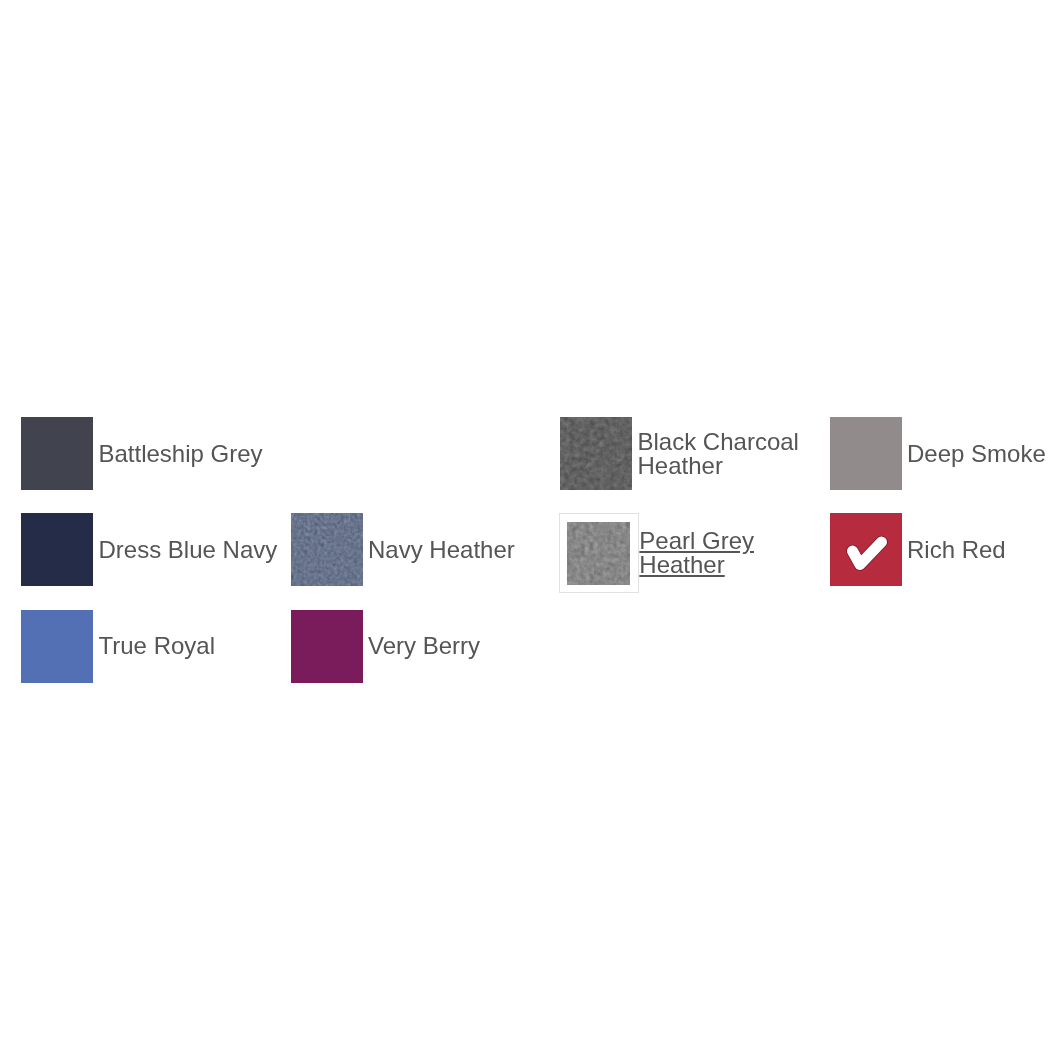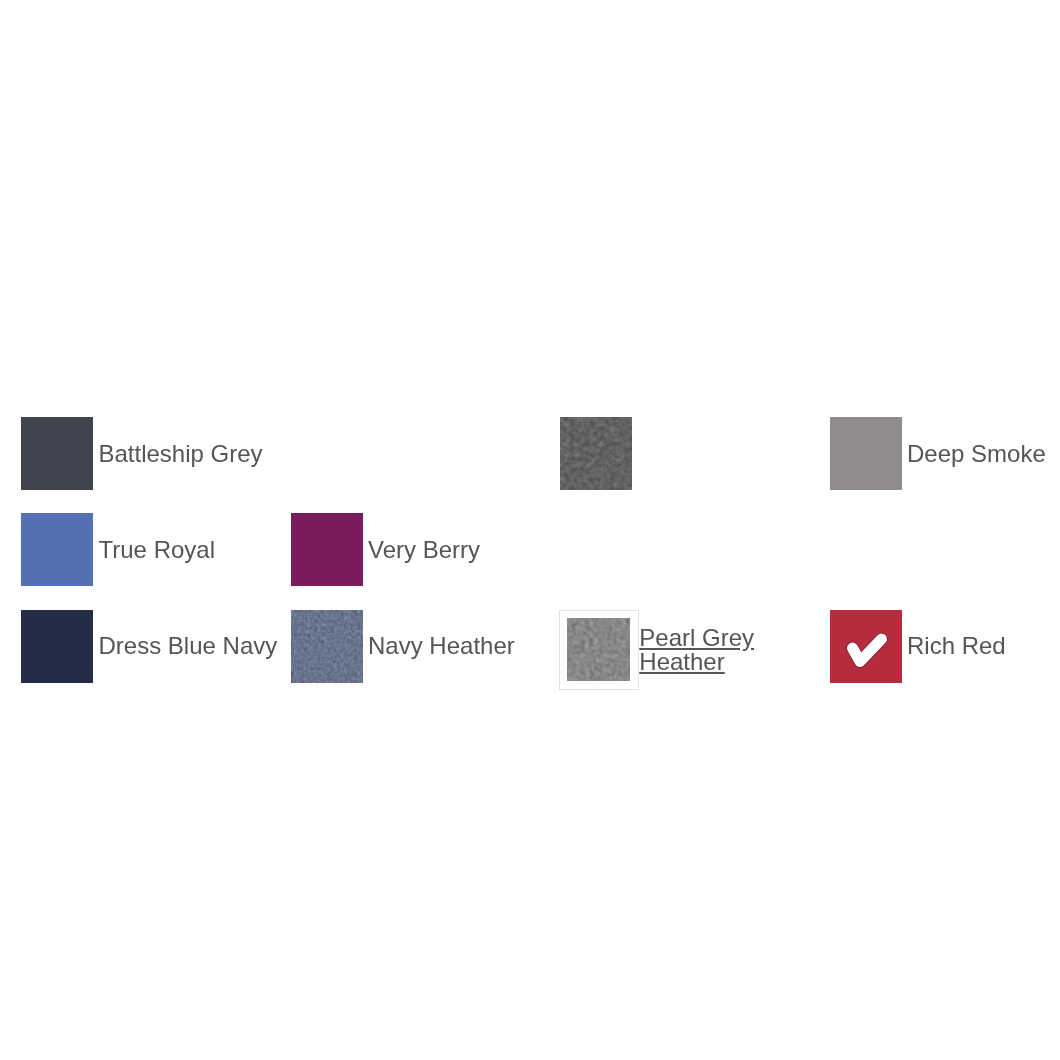--- a/index.html
+++ b/index.html
@@ -39,26 +39,22 @@
                 <feColorMatrix in="t" type="matrix" values=".33 .33 .33 0 0 .33 .33 .33 0 0 .33 .33 .33 0 0 0 0 0 0 1" result="g"></feColorMatrix>
                 <feGaussianBlur in="g" stdDeviation="0.6" result="b"></feGaussianBlur>
                 <feComponentTransfer in="b">
                   <feFuncR type="linear" slope="1.2" intercept="-0.09999999999999998"></feFuncR>
                   <feFuncG type="linear" slope="1.2" intercept="-0.09999999999999998"></feFuncG>
                   <feFuncB type="linear" slope="1.2" intercept="-0.09999999999999998"></feFuncB>
                 </feComponentTransfer>
               </filter>
               <rect width="72" height="72" filter="url(#ht0)"></rect>
             </svg>
-          </span></span></div>
+          </span></span><span class="sw-label" style="width: 190px;">Black Charcoal Heather</span></div>
       <div class="swatch-item" aria-label="Deep Smoke" style="left: 808.5px;"><span class="sw-thumb"><span class="sw-fill" style="background: rgb(145, 139, 139);"></span></span><span class="sw-label" style="width: 190px;">Deep Smoke</span></div>
-    </div>
-    <div class="swatch-row">
-      <div class="swatch-item" aria-label="True Royal" style="left: 0px;"><span class="sw-thumb"><span class="sw-fill" style="background: rgb(83, 112, 181);"></span></span><span class="sw-label" style="width: 190px;">True Royal</span></div>
-      <div class="swatch-item" aria-label="Very Berry" style="left: 269.5px;"><span class="sw-thumb"><span class="sw-fill" style="background: rgb(122, 28, 92);"></span></span><span class="sw-label" style="width: 190px;">Very Berry</span></div>
     </div>
     <div class="swatch-row">
       <div class="swatch-item" aria-label="Dress Blue Navy" style="left: 0px;"><span class="sw-thumb"><span class="sw-fill" style="background: rgb(36, 44, 72);"></span></span><span class="sw-label" style="width: 190px;">Dress Blue Navy</span></div>
       <div class="swatch-item" aria-label="Navy Heather" style="left: 269.5px;"><span class="sw-thumb"><span class="sw-fill" style="background: rgb(95, 112, 148);">
             <svg class="sw-noise" xmlns="http://www.w3.org/2000/svg" viewBox="0 0 72 72" preserveAspectRatio="none" style="opacity:0.32">
               <filter id="ht1" x="0" y="0" width="100%" height="100%" color-interpolation-filters="sRGB">
                 <feTurbulence type="fractalNoise" baseFrequency="0.3" numOctaves="3" seed="23" result="t"></feTurbulence>
                 <feColorMatrix in="t" type="matrix" values=".33 .33 .33 0 0 .33 .33 .33 0 0 .33 .33 .33 0 0 0 0 0 0 1" result="g"></feColorMatrix>
                 <feGaussianBlur in="g" stdDeviation="0.6" result="b"></feGaussianBlur>
                 <feComponentTransfer in="b">
@@ -83,13 +79,17 @@
                 </feComponentTransfer>
               </filter>
               <rect width="63" height="63" filter="url(#ht2)"></rect>
             </svg>
           </span></span><span class="sw-label" style="width: 190px;">Pearl Grey Heather</span></div>
       <div class="swatch-item" aria-label="Rich Red" style="left: 808.5px;"><span class="sw-thumb"><span class="sw-fill" style="background: rgb(182, 43, 62);"></span><svg class="check-icon" xmlns="http://www.w3.org/2000/svg" viewBox="0 0 72 72">
             <path d="M22.5 37.5 L30 51 L51.5 28.5" fill="none" stroke="#6e1822" stroke-width="12.6" stroke-linecap="round" stroke-linejoin="round" opacity="0.85"></path>
             <path d="M22.5 37.5 L30 51 L51.5 28.5" fill="none" stroke="#ffffff" stroke-width="11" stroke-linecap="round" stroke-linejoin="round"></path>
           </svg></span><span class="sw-label" style="width: 190px;">Rich Red</span></div>
     </div>
+    <div class="swatch-row">
+      <div class="swatch-item" aria-label="True Royal" style="left: 0px;"><span class="sw-thumb"><span class="sw-fill" style="background: rgb(83, 112, 181);"></span></span><span class="sw-label" style="width: 190px;">True Royal</span></div>
+      <div class="swatch-item" aria-label="Very Berry" style="left: 269.5px;"><span class="sw-thumb"><span class="sw-fill" style="background: rgb(122, 28, 92);"></span></span><span class="sw-label" style="width: 190px;">Very Berry</span></div>
+    </div>
   </div>
 
 </body></html>

